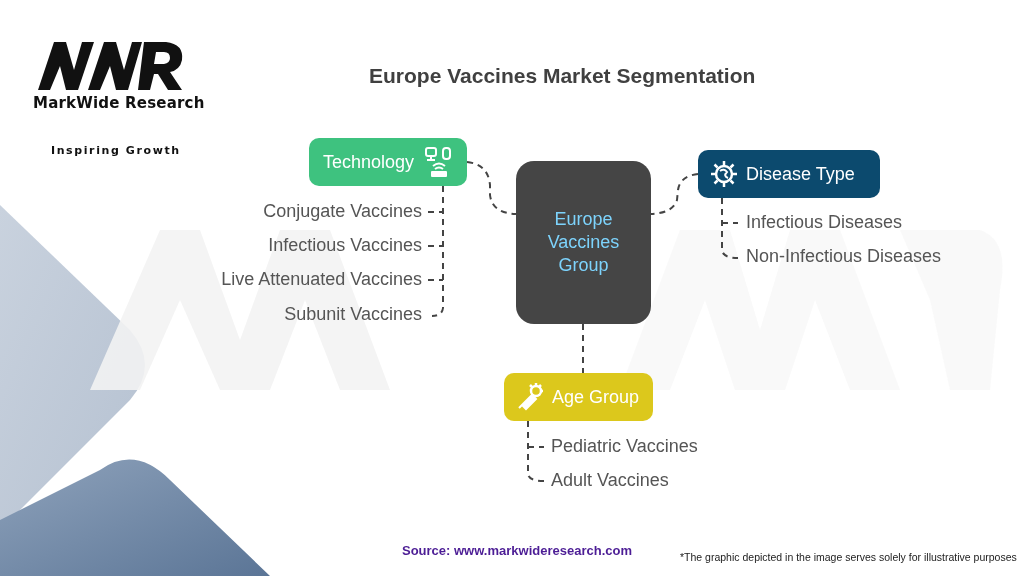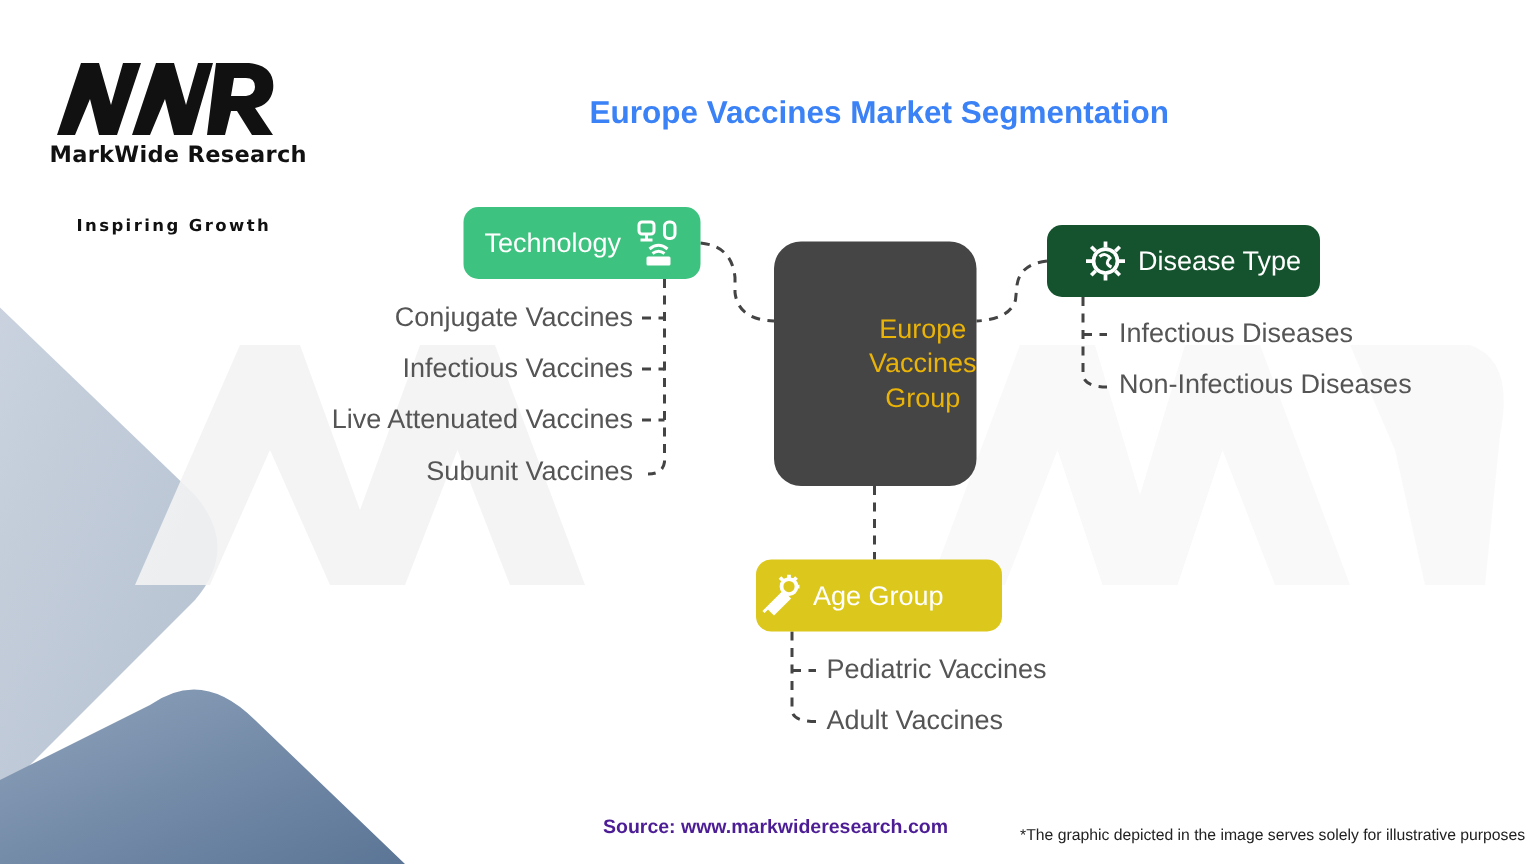--- a/index.html
+++ b/index.html
@@ -1,23 +1,23 @@
 <!DOCTYPE html>
 <html><head>
 <meta charset="utf-8">
 <style>
   html, body { margin: 0; padding: 0; }
   body { width: 1024px; height: 576px; position: relative; overflow: hidden; background: #ffffff; font-family: "Liberation Sans", sans-serif; }
   .bg-shape { position: absolute; }
   .logo-mark { position: absolute; left: 36px; top: 40px; }
   .logo-name { position: absolute; left: 33px; top: 94px; font-size: 15px; font-weight: bold; color: #111; letter-spacing: 0.2px; font-family: "DejaVu Sans", sans-serif; }
   .logo-tag { position: absolute; left: 51px; top: 110px; font-size: 11px; font-weight: bold; color: #111; letter-spacing: 1.6px; font-family: "DejaVu Sans", sans-serif; margin-top: 34px; }
-  .title { position: absolute; left: 369px; top: 64px; font-size: 21px; font-weight: bold; color: #3b82f6; font-family: "Liberation Sans", sans-serif; margin-left: 24px; }
+  .title { position: absolute; left: 369px; top: 64px; font-size: 21px; font-weight: bold; color: #404040; font-family: "Liberation Sans", sans-serif; }
   .node { position: absolute; border-radius: 10px; display: flex; align-items: center; color: #fff; font-size: 18px; box-sizing: border-box; }
-  .center-node { position: absolute; left: 516px; top: 161px; width: 135px; height: 163px; background: #454545; border-radius: 18px; color: #eab308; display: flex; align-items: center; justify-content: flex-end; text-align: center; font-size: 18px; line-height: 23px; box-sizing: border-box; }
+  .center-node { position: absolute; left: 516px; top: 161px; width: 135px; height: 163px; background: #454545; border-radius: 18px; color: #7dd3fc; display: flex; align-items: center; justify-content: center; text-align: center; font-size: 18px; line-height: 23px; box-sizing: border-box; }
   .leaf { position: absolute; font-size: 18px; color: #555; white-space: nowrap; }
   .leaf.right { text-align: right; }
   .footer-source { position: absolute; left: 402px; top: 543px; font-size: 13px; font-weight: bold; color: #4c1d95; }
   .footer-note { position: absolute; left: 680px; top: 551px; font-size: 10.5px; color: #222; }
   svg.lines { position: absolute; left: 0; top: 0; }
 </style>
 </head>
 <body>
 
 <svg class="bg-shape" width="1024" height="576" style="left:0;top:0;">
@@ -85,39 +85,39 @@
   <span>Technology</span>
   <svg width="30" height="32" viewBox="0 0 30 32" style="margin-left:10px;">
     <rect x="2" y="2" width="10" height="8" rx="2" fill="none" stroke="#fff" stroke-width="2"></rect>
     <path d="M7,10 L7,14 M3,14 L11,14" stroke="#fff" stroke-width="2"></path>
     <rect x="19" y="2" width="7" height="11" rx="3" fill="none" stroke="#fff" stroke-width="2"></rect>
     <path d="M9,20 Q15,15 21,20 M11,23 Q15,20 19,23" fill="none" stroke="#fff" stroke-width="2"></path>
     <rect x="7" y="25" width="16" height="6" rx="1" fill="#fff"></rect>
   </svg>
 </div>
 
-<div class="node" style="left:698px;top:150px;width:182px;height:48px;background:#14532d;padding-left:12px;justify-content:center;">
+<div class="node" style="left:698px;top:150px;width:182px;height:48px;background:#0c4a6e;padding-left:12px;">
   <svg width="28" height="28" viewBox="0 0 28 28" style="margin-right:8px;">
     <circle cx="14" cy="14" r="8" fill="none" stroke="#fff" stroke-width="2.5"></circle>
     <g stroke="#fff" stroke-width="2.5">
       <path d="M14,1 L14,5"></path>
         <path d="M14,23 L14,27"></path>
         <path d="M1,14 L5,14"></path>
         <path d="M23,14 L27,14"></path>
       <path d="M4.5,4.5 L7.5,7.5"></path>
         <path d="M20.5,20.5 L23.5,23.5"></path>
         <path d="M4.5,23.5 L7.5,20.5"></path>
         <path d="M20.5,7.5 L23.5,4.5"></path>
     </g>
     <path d="M10,11 Q14,8 17,12 Q13,16 18,18" fill="none" stroke="#fff" stroke-width="2"></path>
   </svg>
   <span>Disease Type</span>
 </div>
 
-<div class="node" style="left:504px;top:373px;width:164px;height:48px;background:#dcc81c;padding-left:2px;">
+<div class="node" style="left:504px;top:373px;width:149px;height:48px;background:#dcc81c;padding-left:12px;">
   <svg width="28" height="28" viewBox="0 0 28 28" style="margin-right:8px;">
     <path d="M3,25 L8,20 M6,22 L16,12 L20,16 L10,26 Z" fill="#fff" stroke="#fff" stroke-width="2"></path>
     <circle cx="20" cy="8" r="5" fill="none" stroke="#fff" stroke-width="2.5"></circle>
     <g stroke="#fff" stroke-width="2.5">
         <path d="M20,0 L20,3"></path>
         <path d="M27,8 L25,8"></path>
         <path d="M25,2 L23,4"></path>
         <path d="M14,2 L16,4"></path>
       </g>
   </svg>

